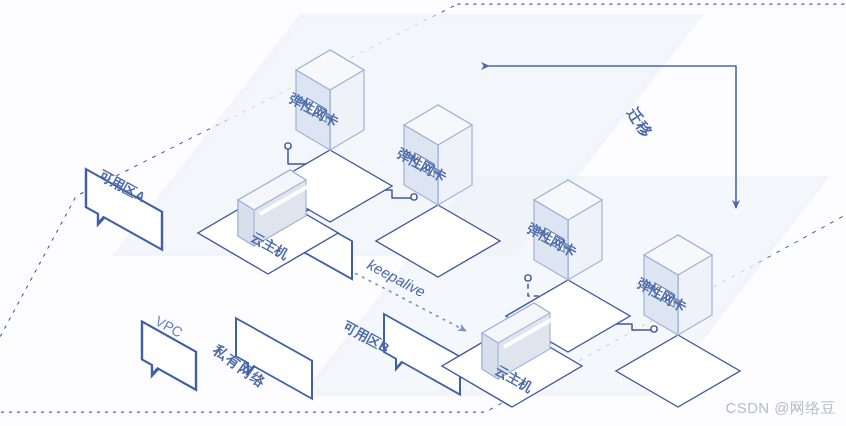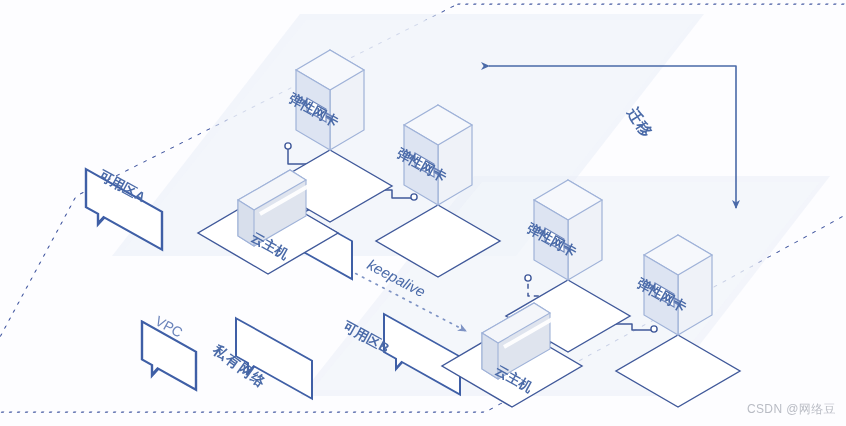--- a/index.html
+++ b/index.html
@@ -1,20 +1,20 @@
 <!DOCTYPE html>
 <html><head>
 <meta charset="utf-8">
 <style>
   html,body{margin:0;padding:0;background:#ffffff;}
   body{width:846px;height:426px;overflow:hidden;
        font-family:"Liberation Sans","DejaVu Sans",sans-serif;}
   #stage{position:relative;width:846px;height:426px;background:#fdfdff;}
   #svgroot{position:absolute;left:0;top:0;}
-  .wm{position:absolute;right:10px;bottom:8px;font-size:12px;color:#b9bcc4;
+  .wm{position:absolute;right:10px;bottom:8px;font-size:15px;color:#b9bcc4;
       letter-spacing:.4px;font-family:"Liberation Sans","DejaVu Sans",sans-serif;}
 </style>
 </head>
 <body>
 
 <div id="stage">
 
 <svg id="svgroot" width="846" height="426" viewBox="0 0 846 426">
 
   <defs>

